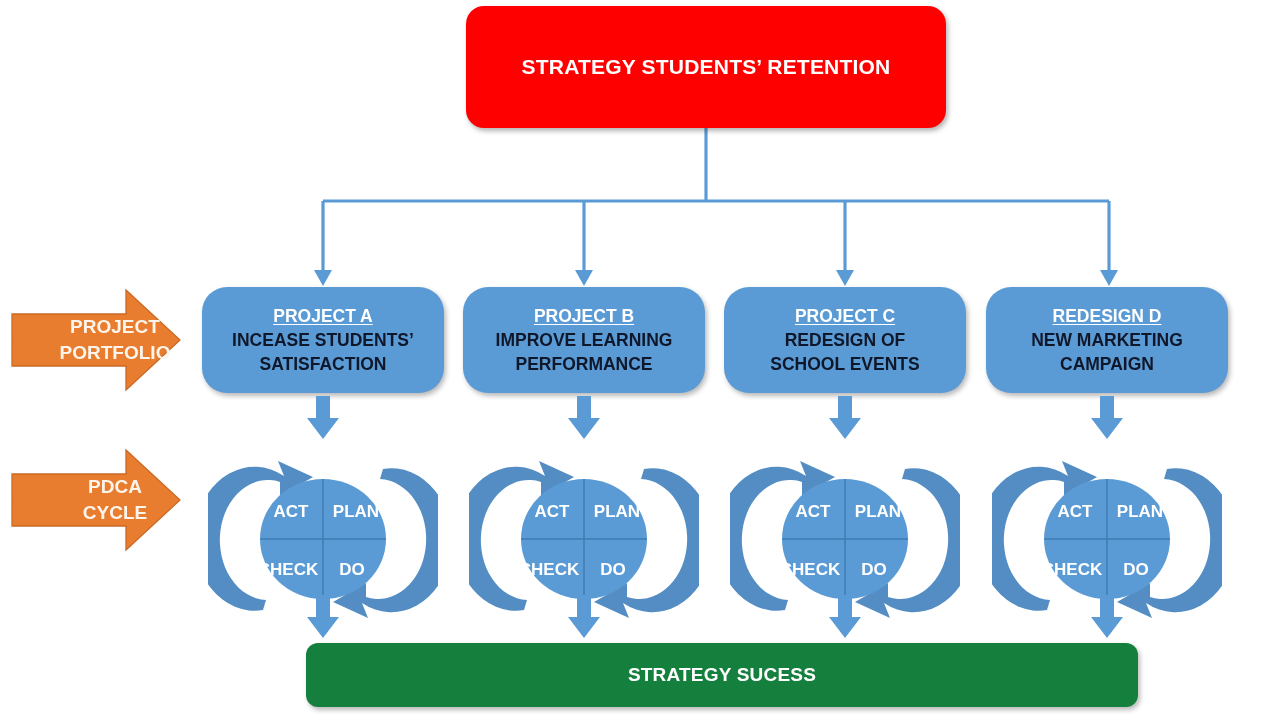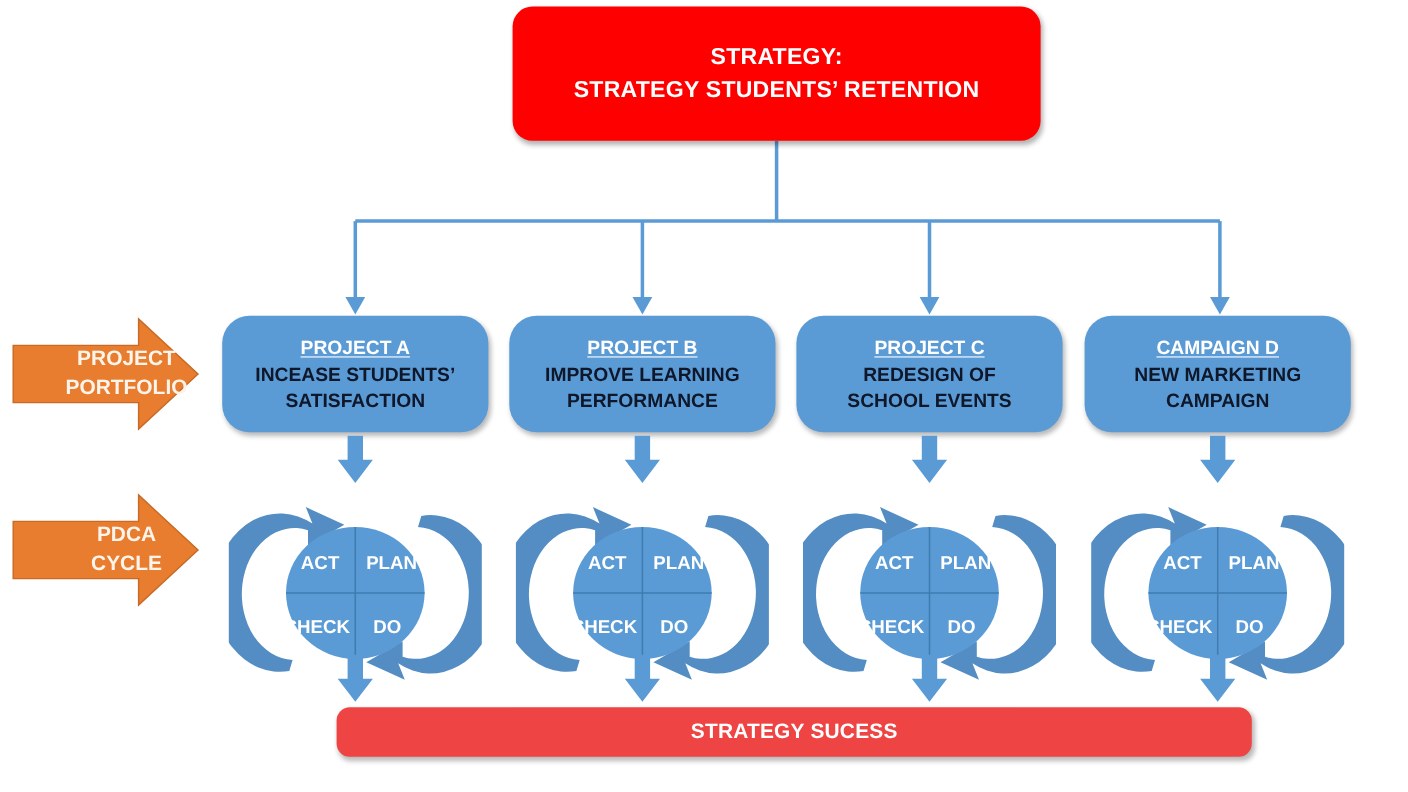--- a/index.html
+++ b/index.html
@@ -118,22 +118,22 @@
     text-align: center;
     white-space: pre-line;
     padding-left: 40px;
   }
 
   
   #success-bar {
     left: 306px;
     top: 643px;
     width: 832px;
-    height: 45px;
-    background: #ef4444;
+    height: 64px;
+    background: #15803d;
     border-radius: 12px;
     display: flex;
     align-items: center;
     justify-content: center;
     box-shadow: 2px 3px 5px rgba(0,0,0,0.28);
   }
   #success-bar .txt {
     color: #ffffff;
     font-weight: bold;
     font-size: 19px;
@@ -161,21 +161,20 @@
     <g fill="#5B9BD5">
       <path d="M 323 286 L 314 270 L 332 270 Z"></path>
       <path d="M 584 286 L 575 270 L 593 270 Z"></path>
       <path d="M 845 286 L 836 270 L 854 270 Z"></path>
       <path d="M 1109 286 L 1100 270 L 1118 270 Z"></path>
     </g>
   </svg>
 
   <div id="strategy-box" class="abs">
     <div class="txt">
-      <div>STRATEGY:</div>
       <div>STRATEGY STUDENTS’ RETENTION</div>
     </div>
   </div>
 
   <div class="side-arrow abs" style="left:6px; top:288px;">
     <svg width="178" height="104" viewBox="0 0 178 104" xmlns="http://www.w3.org/2000/svg">
       <path d="M 6 26 L 120 26 L 120 2 L 174 52 L 120 102 L 120 78 L 6 78 Z" fill="#E87D2F" stroke="#C96A24" stroke-width="1.3"></path>
     </svg>
     <div class="sa-text">PROJECT
 PORTFOLIO</div>
@@ -198,21 +197,21 @@
     <div class="pb-title">PROJECT C</div>
     <div class="pb-desc">REDESIGN OF
 SCHOOL EVENTS</div>
   </div>
   <div class="project-box abs" style="left:463px;">
     <div class="pb-title">PROJECT B</div>
     <div class="pb-desc">IMPROVE LEARNING
 PERFORMANCE</div>
   </div>
   <div class="project-box abs" style="left:986px;">
-    <div class="pb-title">CAMPAIGN D</div>
+    <div class="pb-title">REDESIGN D</div>
     <div class="pb-desc">NEW MARKETING
 CAMPAIGN</div>
   </div>
 
   <div class="block-arrow abs" style="left:306px; top:396px;">
     <svg width="34" height="44" viewBox="0 0 34 44" xmlns="http://www.w3.org/2000/svg">
       <path d="M 10 0 L 24 0 L 24 22 L 33 22 L 17 43 L 1 22 L 10 22 Z" fill="#5B9BD5"></path>
     </svg>
   </div>
   <div class="block-arrow abs" style="left:567px; top:396px;">

